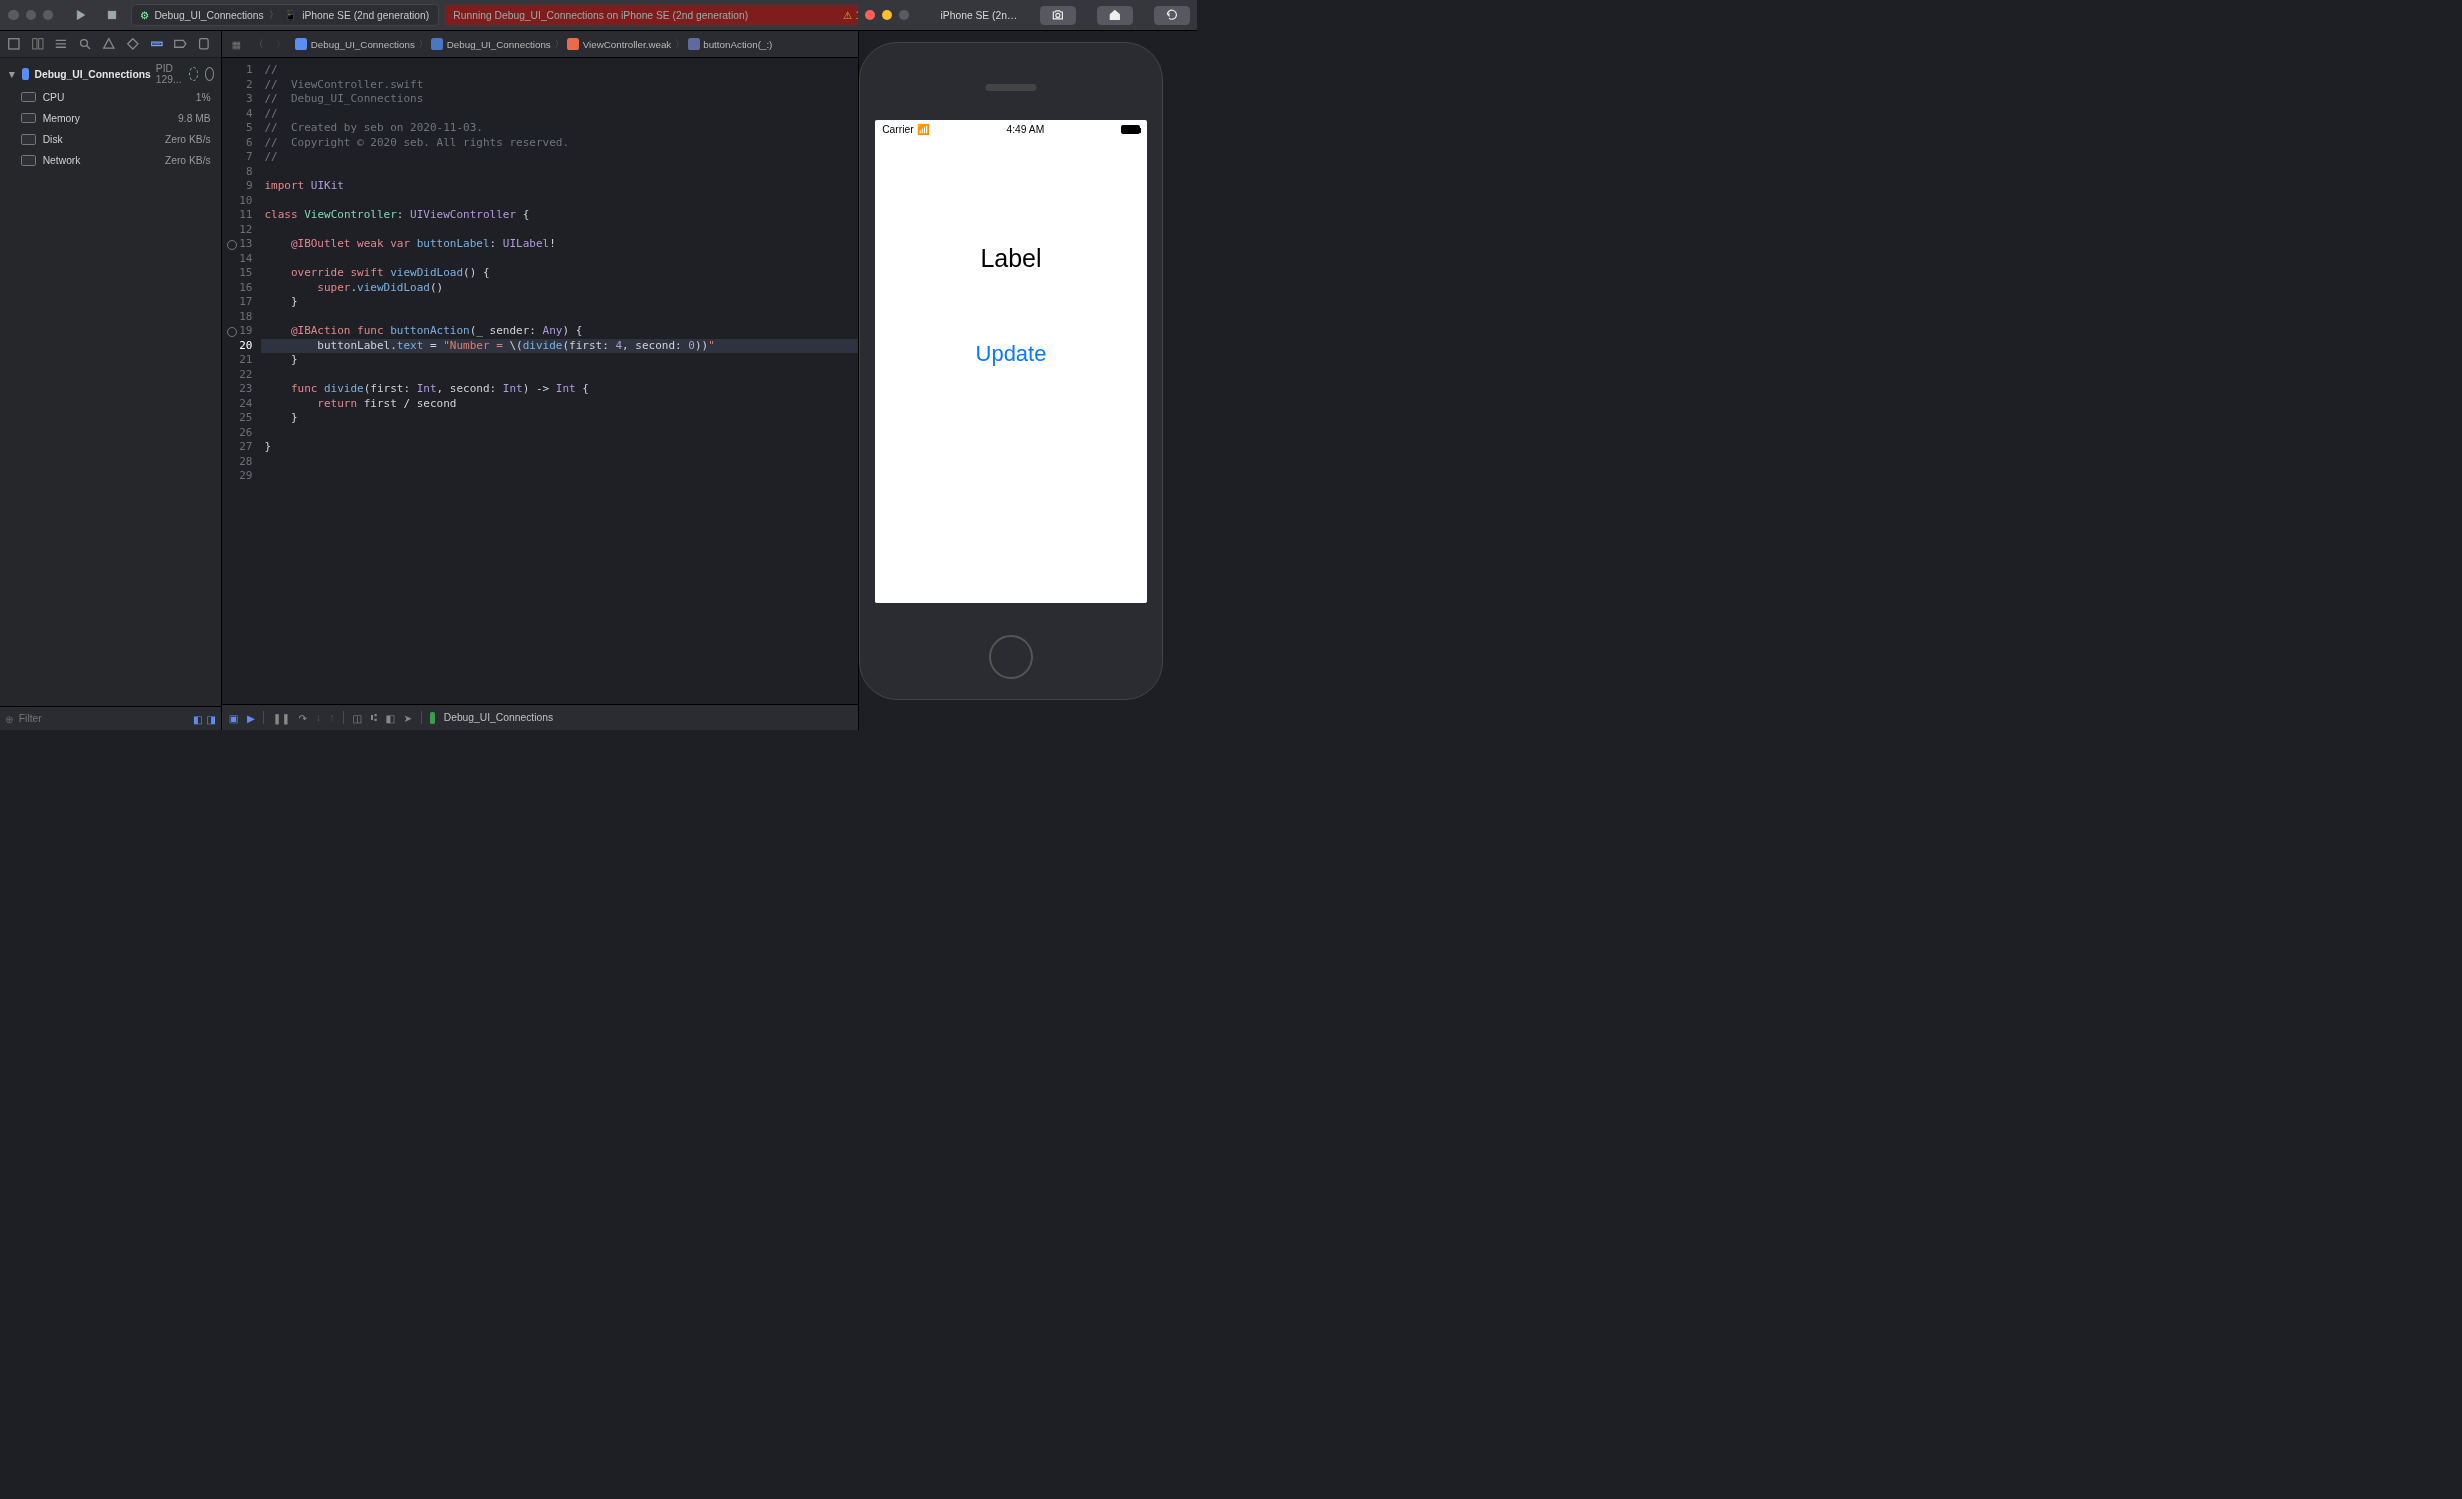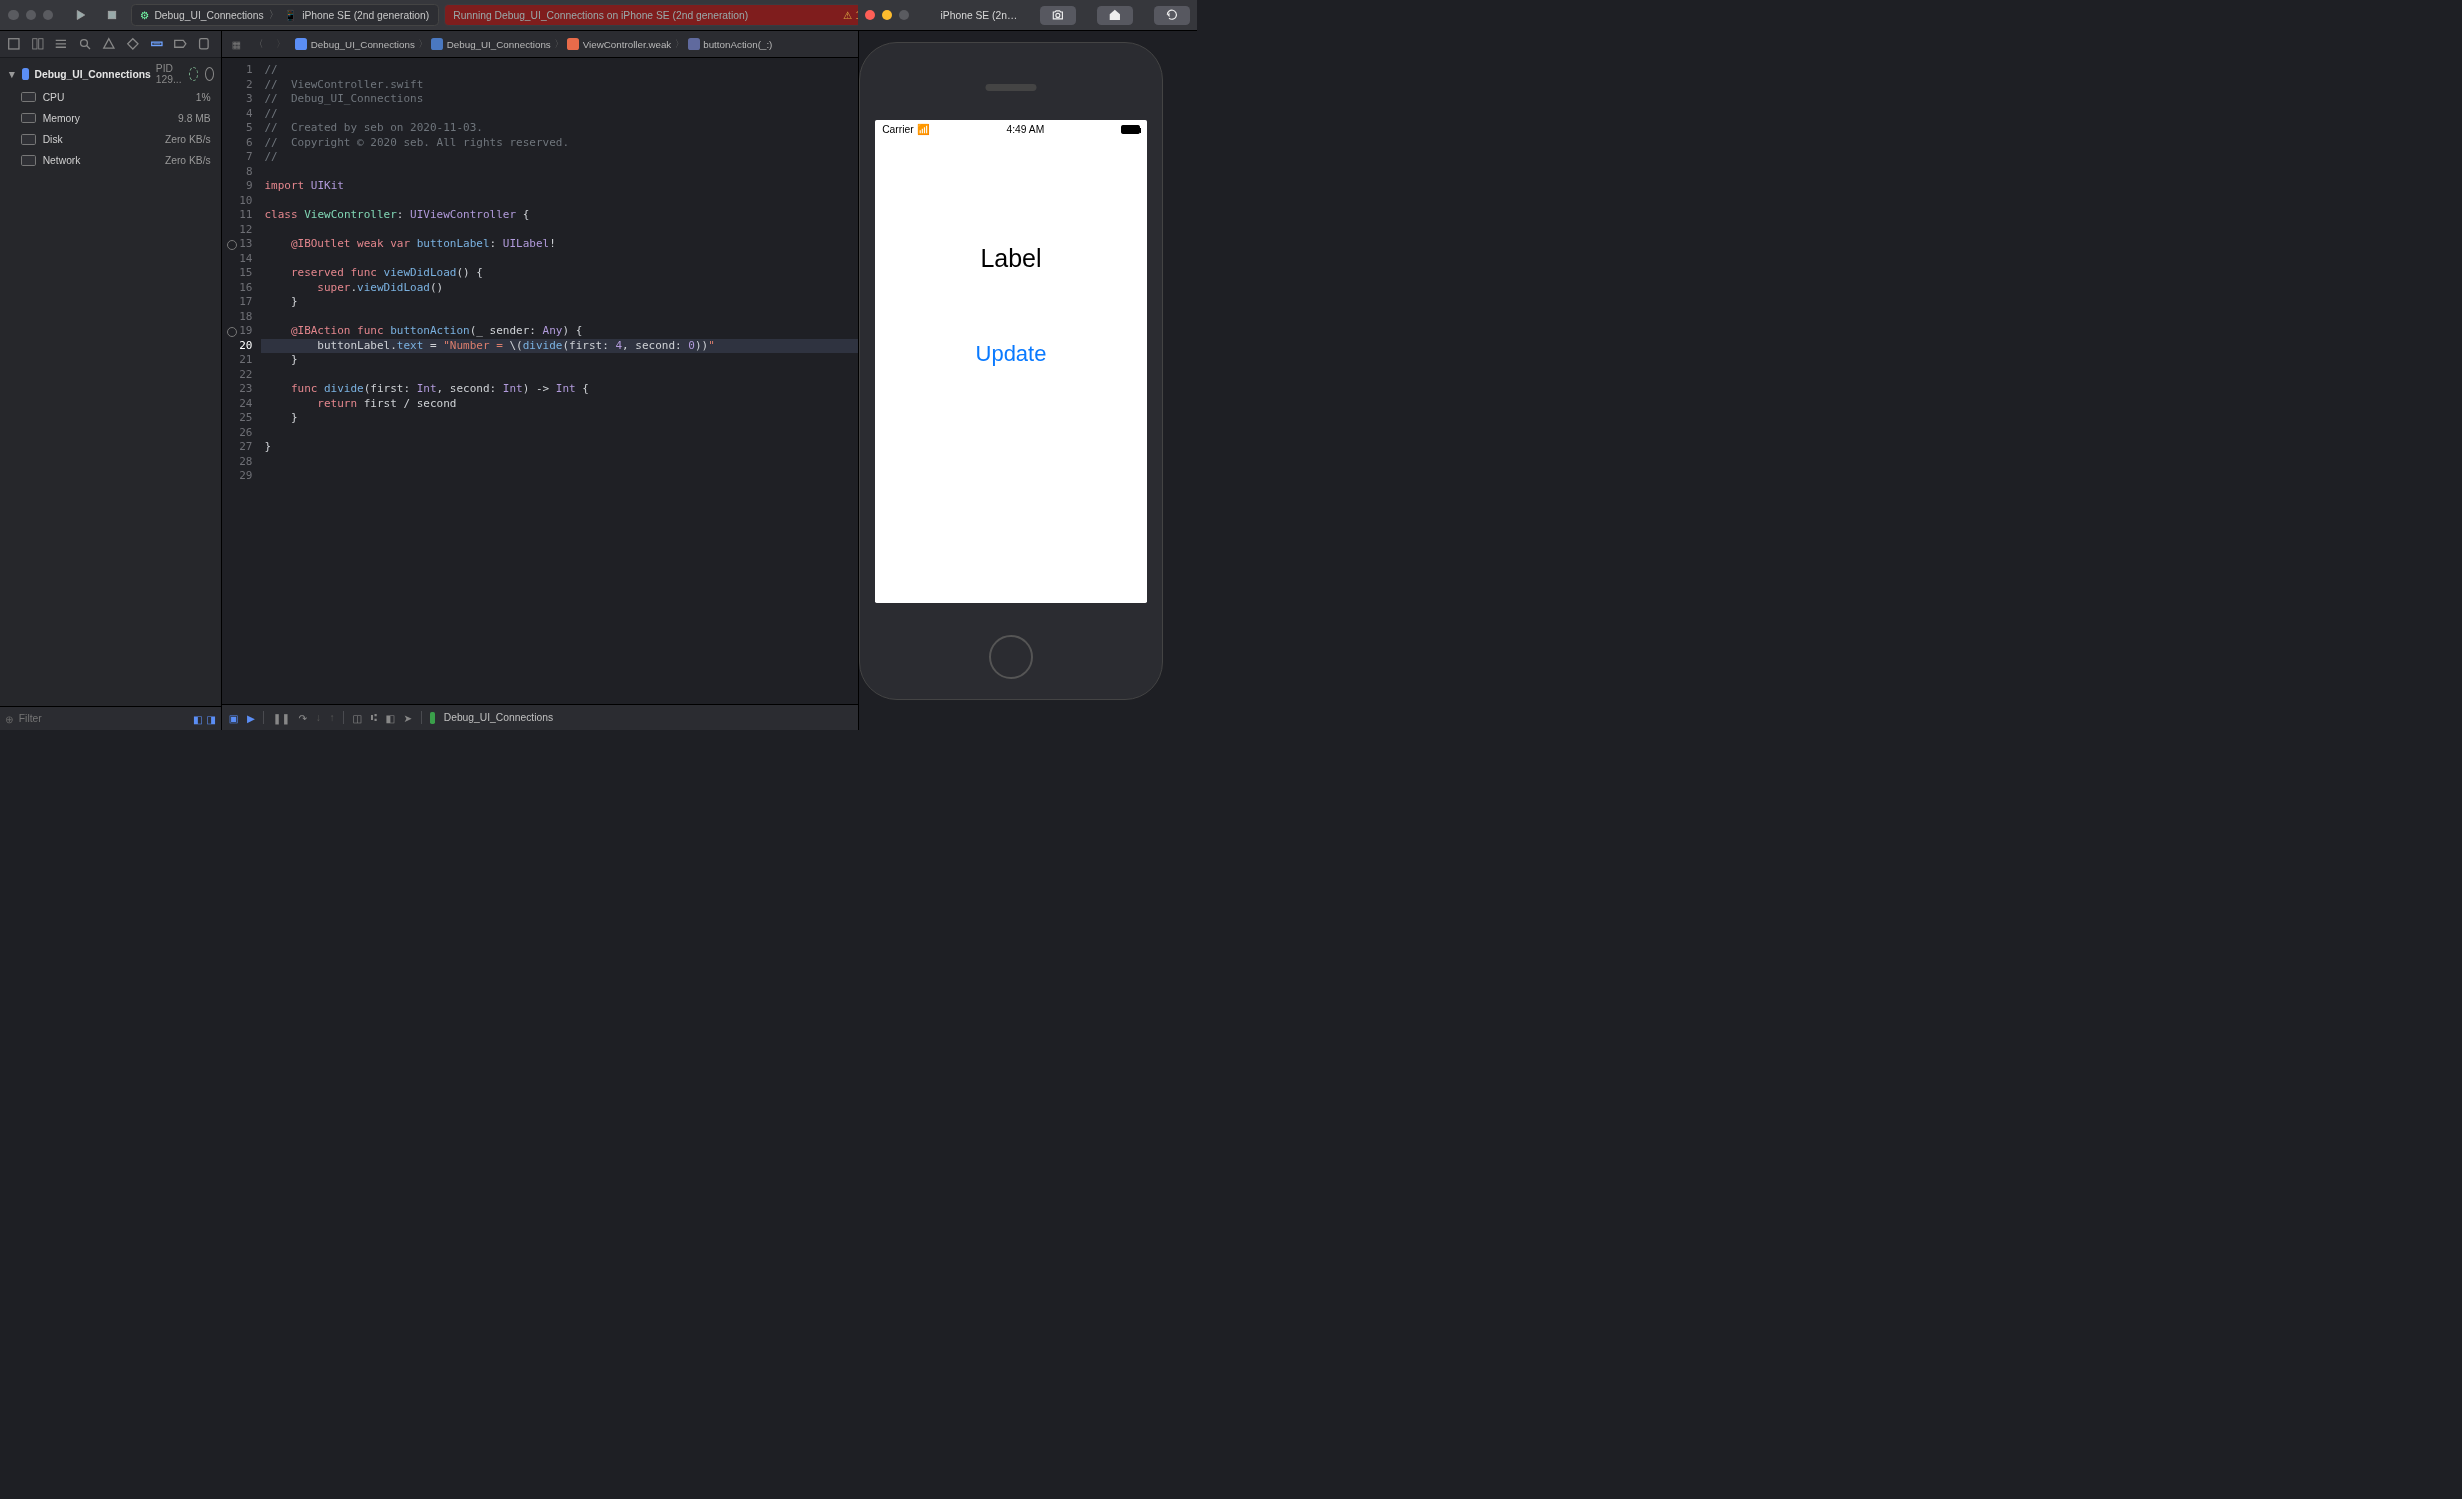--- a/index.html
+++ b/index.html
@@ -468,21 +468,21 @@
           <div class="row"><span class="cm">//  Created by seb on 2020-11-03.</span></div>
           <div class="row"><span class="cm">//  Copyright © 2020 seb. All rights reserved.</span></div>
           <div class="row"><span class="cm">//</span></div>
           <div class="row"> </div>
           <div class="row"><span class="kw">import</span><span class="ty"> UIKit</span></div>
           <div class="row"> </div>
           <div class="row"><span class="kw">class </span><span class="cls">ViewController</span><span class="pl">: </span><span class="ty">UIViewController</span><span class="pl"> {</span></div>
           <div class="row"> </div>
           <div class="row"><span class="an">    @IBOutlet</span><span class="kw"> weak var </span><span class="vr">buttonLabel</span><span class="pl">: </span><span class="ty">UILabel</span><span class="pl">!</span></div>
           <div class="row"> </div>
-          <div class="row"><span class="kw">    reserved func </span><span class="fn">viewDidLoad</span><span class="pl">() {</span></div>
+          <div class="row"><span class="kw">    override swift </span><span class="fn">viewDidLoad</span><span class="pl">() {</span></div>
           <div class="row"><span class="kw">        super</span><span class="pl">.</span><span class="fn">viewDidLoad</span><span class="pl">()</span></div>
           <div class="row"><span class="pl">    }</span></div>
           <div class="row"> </div>
           <div class="row"><span class="an">    @IBAction</span><span class="kw"> func </span><span class="fn">buttonAction</span><span class="pl">(_</span><span class="pl"> sender: </span><span class="ty">Any</span><span class="pl">) {</span></div>
           <div class="row hi"><span class="pl">        buttonLabel</span><span class="pl">.</span><span class="vr">text</span><span class="pl"> = </span><span class="s">"Number = </span><span class="pl">\(</span><span class="fn">divide</span><span class="pl">(first: </span><span class="ty">4</span><span class="pl">, second: </span><span class="ty">0</span><span class="pl">))</span><span class="s">"</span></div>
           <div class="row"><span class="pl">    }</span></div>
           <div class="row"> </div>
           <div class="row"><span class="kw">    func </span><span class="fn">divide</span><span class="pl">(first: </span><span class="ty">Int</span><span class="pl">, second: </span><span class="ty">Int</span><span class="pl">) -&gt; </span><span class="ty">Int</span><span class="pl"> {</span></div>
           <div class="row"><span class="kw">        return</span><span class="pl"> first / second</span></div>
           <div class="row"><span class="pl">    }</span></div>

